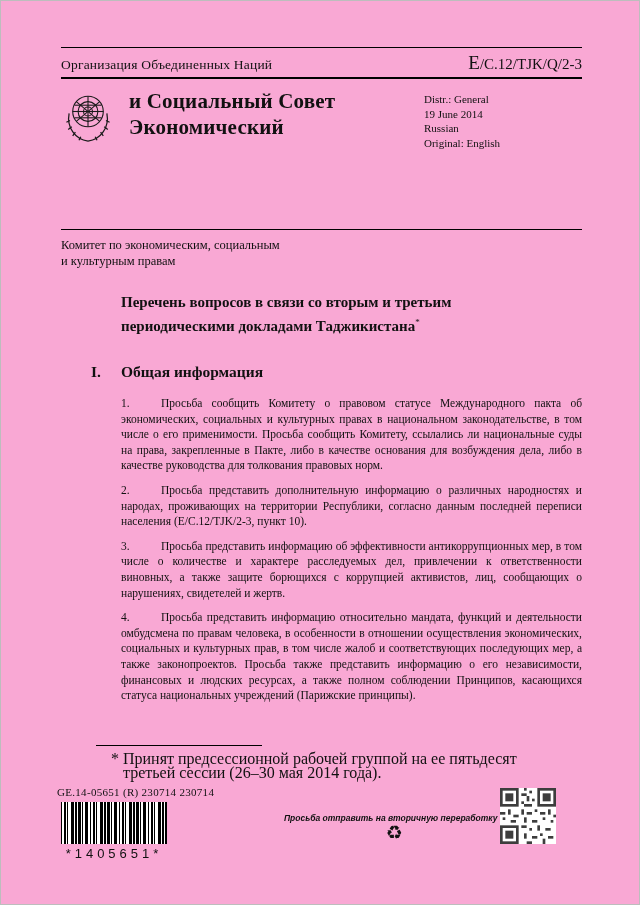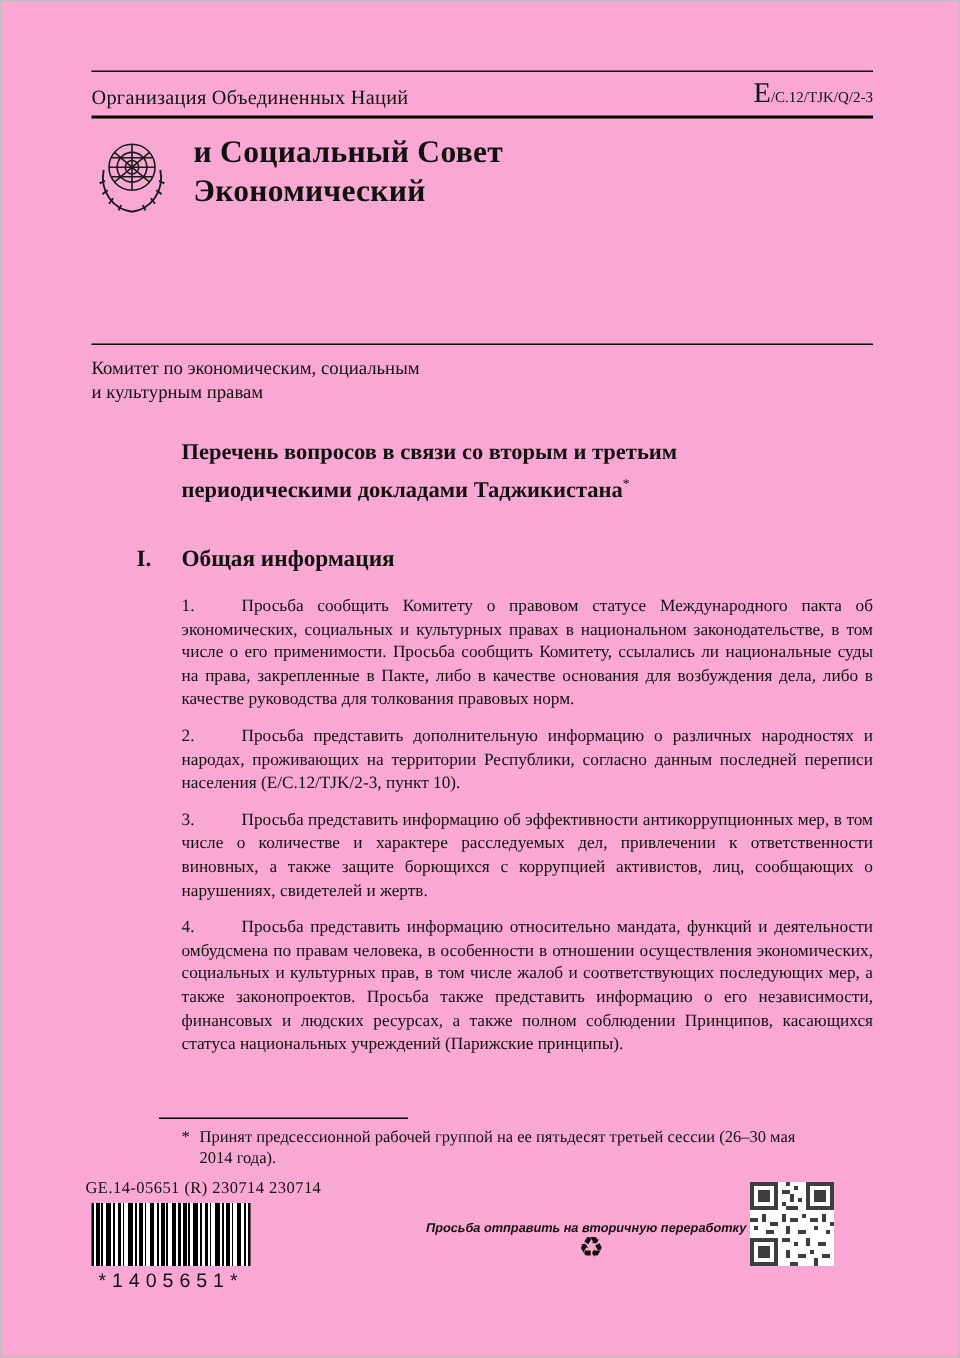--- a/index.html
+++ b/index.html
@@ -23,21 +23,21 @@
   .rule-thin  { border-top:1px solid #000; }
   .rule-thick { border-top:2.5px solid #000; }
 
   .header-row {
     display:flex; justify-content:space-between; align-items:flex-end;
     padding:5px 0 4px 0;
   }
   .org-name { font-size:13.5px; letter-spacing:.2px; }
   .doc-symbol { white-space:nowrap; }
   .doc-symbol .big-e { font-size:19px; line-height:1; }
-  .doc-symbol .sym-rest { font-size:10px; }
+  .doc-symbol .sym-rest { font-size:15px; }
 
   .masthead { display:flex; align-items:flex-start; height:150px; padding-top:9px; }
   .emblem { width:54px; height:56px; flex:0 0 auto; }
   .mast-title { margin-left:14px; font-weight:bold; font-size:21px; line-height:26px; letter-spacing:.2px; }
   .mast-meta { margin-left:auto; width:158px; font-size:11px; line-height:14.5px; padding-top:4px; }
 
   .committee { margin-top:7px; font-weight:normal; font-size:12.5px; line-height:16px; }
 
   .doc-title {
     margin:23px 0 0 60px; width:440px;
@@ -48,21 +48,21 @@
   .section-head { display:flex; margin:27px 0 0 30px; font-weight:bold; font-size:15.5px; }
   .section-num { width:30px; flex:0 0 auto; }
 
   .paras { margin:15px 0 0 60px; }
   .para {
     font-size:11.5px; line-height:15.6px;
     text-align:justify; margin:0 0 9px 0;
   }
   .pnum { display:inline-block; width:40px; }
 
-  .footnote { position:absolute; left:105px; top:744px; width:448px; font-size:11px; line-height:13.5px; }
+  .footnote { position:absolute; left:95px; top:744px; width:448px; font-size:16px; line-height:13.5px; }
   .footnote-rule { width:166px; border-top:1px solid #000; margin-bottom:6px; }
   .footnote-text { padding-left:27px; }
   .fn-marker { display:inline-block; width:12px; margin-left:-12px; }
 
   .ge-line { position:absolute; left:56px; top:785px; font-size:11px; letter-spacing:.3px; }
 
   .barcode-wrap { position:absolute; left:60px; top:801px; width:106px; text-align:center; }
   .barcode-bars {
     height:42px;
     background:repeating-linear-gradient(90deg,
@@ -110,20 +110,26 @@
         <g fill="none" stroke="#1a1a1a" stroke-width="1.4">
           <path d="M9,28 C6,44 16,57 30,59"></path>
           <path d="M51,28 C54,44 44,57 30,59"></path>
           <path d="M10,36 l-4,2 M12,43 l-4,3 M16,49 l-3,4 M22,54 l-2,4"></path>
           <path d="M50,36 l4,2 M48,43 l4,3 M44,49 l3,4 M38,54 l2,4"></path>
         </g>
       </svg>
       <div class="mast-title">
         <div>и Социальный Совет</div>
         <div>Экономический</div>
+      </div>
+      <div class="mast-meta">
+        <div>Distr.: General</div>
+        <div>19 June 2014</div>
+        <div>Russian</div>
+        <div>Original: English</div>
       </div>
     </div>
 
     <div class="rule-thin"></div>
 
     <div class="committee">
       <div>Комитет по экономическим, социальным</div>
       <div>и культурным правам</div>
     </div>
 

